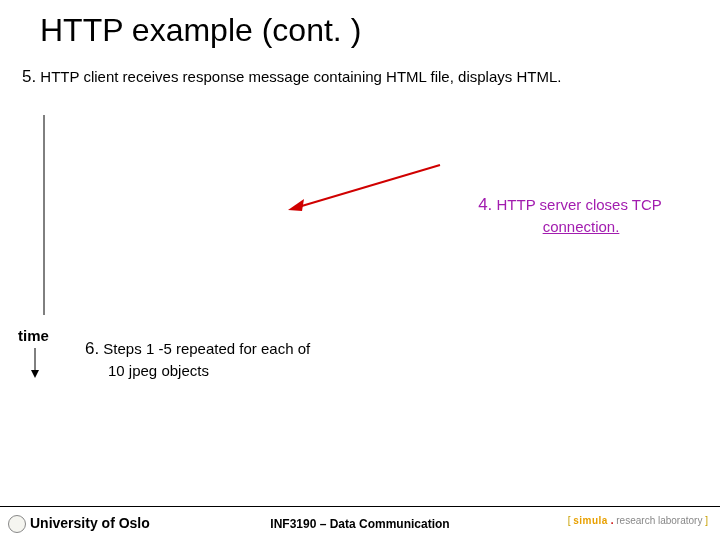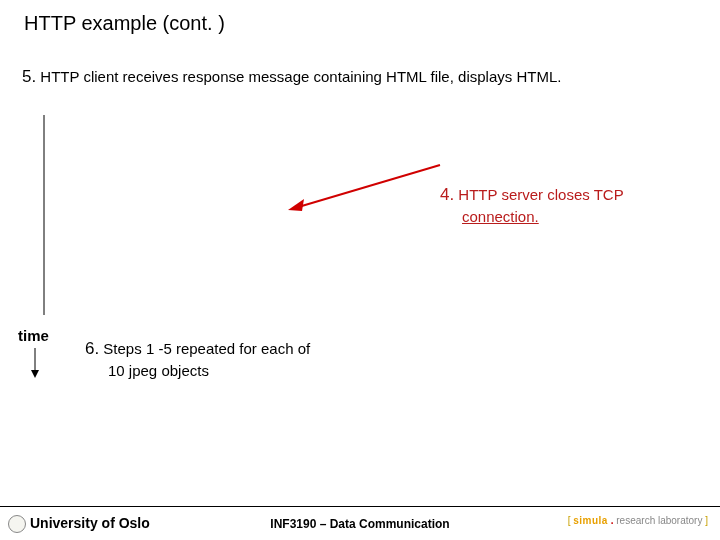--- a/index.html
+++ b/index.html
@@ -6,45 +6,46 @@
   body {
     width: 720px;
     height: 540px;
     font-family: Arial, Helvetica, sans-serif;
     background: #fff;
     position: relative;
     overflow: hidden;
   }
   .title {
     position: absolute;
-    left: 24px;
+    left: 40px;
     top: 12px;
-    font-size: 20px;
+    font-size: 32px;
     font-weight: 400;
     color: #000;
   }
   .step5 {
     position: absolute;
     left: 22px;
     top: 66px;
     width: 680px;
     font-size: 15px;
     color: #000;
     line-height: 1.35;
   }
   .step5 .num { font-size: 17px; }
   .step5 .cont { padding-left: 22px; display: block; }
   .step4 {
     position: absolute;
     left: 440px;
-    top: 184px;
+    top: 194px;
     width: 260px;
     font-size: 15px;
-    color: #b91c1c;
+    color: #a21caf;
     line-height: 1.35;
+    text-align: center;
   }
   .step4 .num { font-size: 17px; }
   .step4 .cont { display: block; padding-left: 22px; text-decoration: underline; }
   .step6 {
     position: absolute;
     left: 85px;
     top: 338px;
     width: 300px;
     font-size: 15px;
     color: #000;

